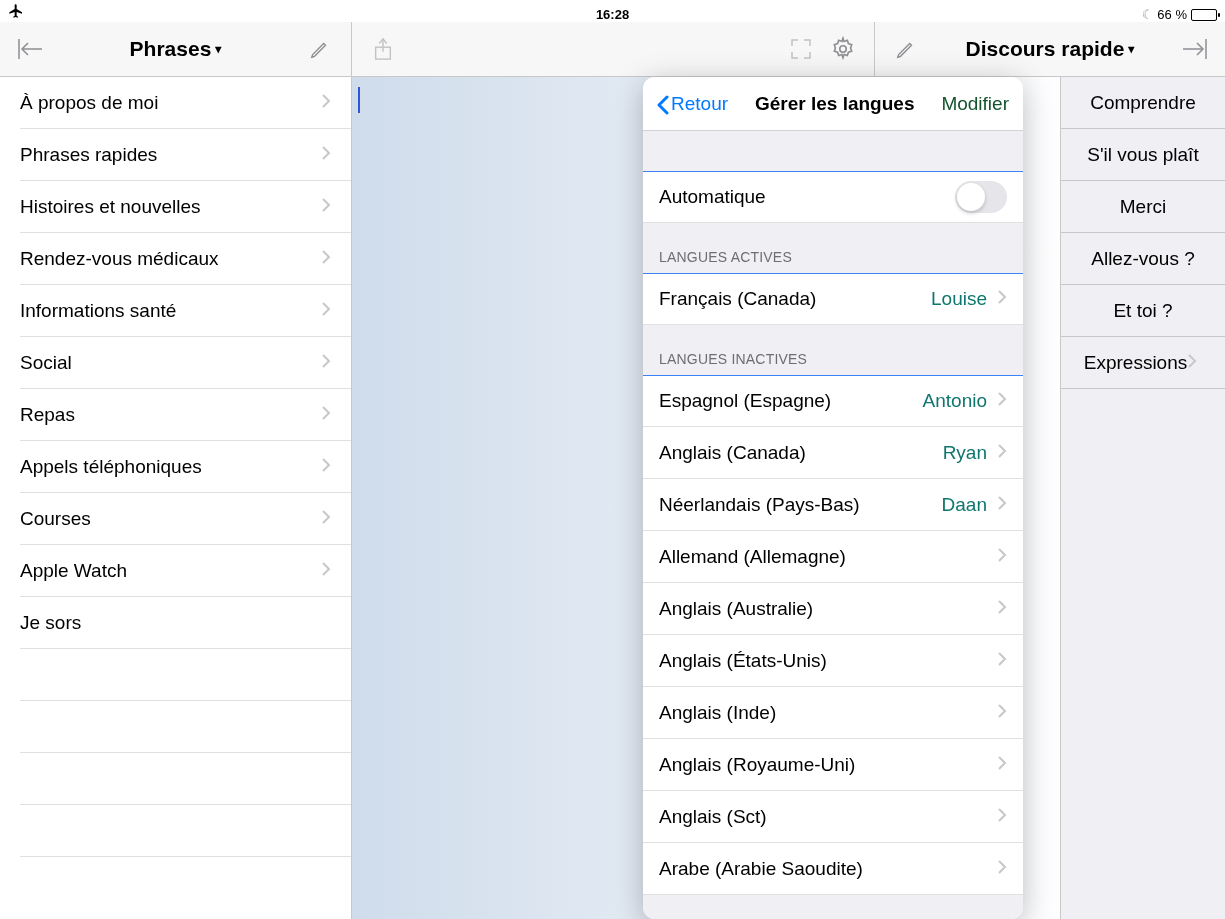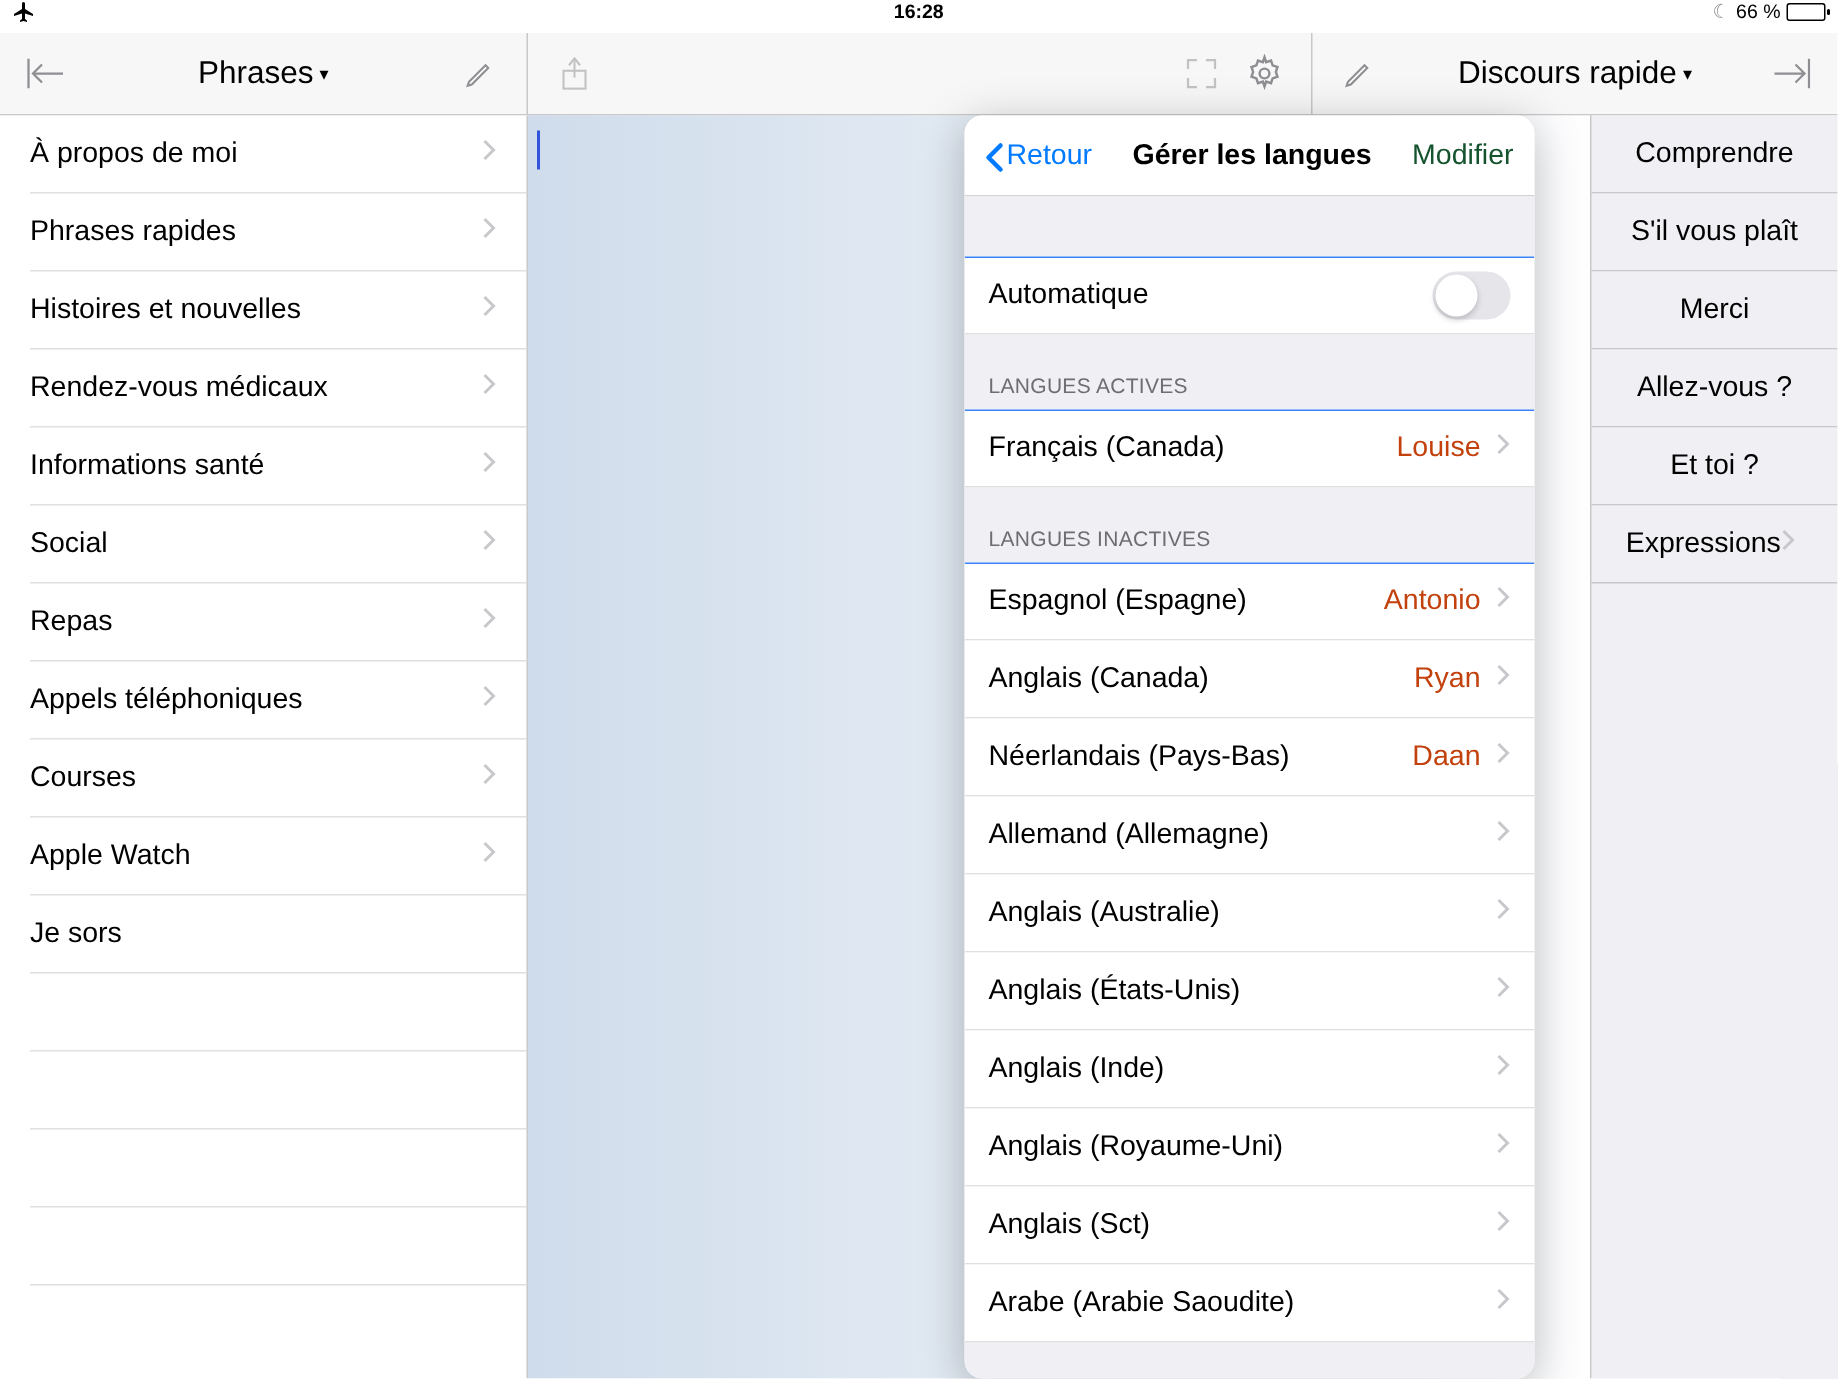--- a/index.html
+++ b/index.html
@@ -1,28 +1,28 @@
 <!DOCTYPE html>
 <html><head>
 <meta charset="utf-8">
 <style>
   * { box-sizing: border-box; margin: 0; padding: 0; }
   html, body { width: 1225px; height: 919px; font-family: -apple-system, "Helvetica Neue", Arial, sans-serif; background: #fff; overflow: hidden; }
-  .statusbar { height: 22px; background: #fff; display: flex; align-items: flex-start; justify-content: space-between; padding: 0 8px; font-size: 13px; }
+  .statusbar { height: 22px; background: #fff; display: flex; align-items: flex-end; justify-content: space-between; padding: 0 8px; font-size: 13px; }
   .statusbar .center { position: absolute; left: 50%; transform: translateX(-50%); font-weight: 600; }
   .statusbar .right { display: flex; align-items: center; gap: 4px; }
   .battery { display: inline-block; width: 26px; height: 12px; border: 1px solid #000; border-radius: 2px; position: relative; }
   .battery::after { content: ""; position: absolute; right: -4px; top: 3px; width: 2px; height: 4px; background: #000; border-radius: 1px; }
   .battery .fill { background: #000; height: 100%; width: 66%; }
   .toolbar { height: 55px; background: #f7f7f7; border-bottom: 1px solid #c8c8c8; display: flex; }
   .toolbar .panel { display: flex; align-items: center; justify-content: space-between; padding: 0 16px; }
   .toolbar .left-panel { width: 352px; border-right: 1px solid #c8c8c8; }
   .toolbar .mid-panel { flex: 1; border-right: 1px solid #c8c8c8; }
   .toolbar .right-panel { width: 350px; }
-  .toolbar-title { font-size: 21px; font-weight: 400; display: flex; align-items: center; gap: 4px; cursor: pointer; }
+  .toolbar-title { font-size: 21px; font-weight: 700; display: flex; align-items: center; gap: 4px; cursor: pointer; }
   .caret-down { font-size: 12px; }
   .icon-btn { width: 30px; height: 30px; display: flex; align-items: center; justify-content: center; color: #8e8e93; cursor: pointer; }
   .icon-btn svg { stroke: #8e8e93; fill: none; stroke-width: 1.5; }
   .mid-icons { display: flex; gap: 12px; }
   .columns { display: flex; height: calc(919px - 22px - 55px); }
   .col-left { width: 352px; border-right: 1px solid #c8c8c8; background: #fff; overflow-y: auto; }
   .col-mid { flex: 1; background: linear-gradient(to right, #cfdceb, #fefeff); position: relative; border-right: 1px solid #c8c8c8;}
   .col-right { width: 164px; background: #efeff4; }
   .cursor-line { position: absolute; top: 10px; left: 6px; width: 2px; height: 26px; background: #3355dd; }
   .list-row { height: 52px; display: flex; align-items: center; justify-content: space-between; padding: 0 20px; border-bottom: 1px solid #e0e0e0; font-size: 19px; cursor: pointer; }
@@ -37,21 +37,21 @@
   .popover { position: absolute; top: 77px; left: 643px; width: 380px; height: 842px; background: #fff; border-radius: 12px; box-shadow: 0 6px 30px rgba(0,0,0,0.25); overflow: hidden; z-index: 50; display: flex; flex-direction: column;}
   .pop-header { height: 54px; display: flex; align-items: center; justify-content: space-between; padding: 0 14px; border-bottom: 1px solid #d1d1d6; background: #fff;}
   .pop-back { color: #007aff; display: flex; align-items: flex-end; font-size: 19px; cursor: pointer; gap: 2px;}
   .pop-title { font-size: 19px; font-weight: 600; }
   .pop-edit { color: #14532d; font-size: 19px; cursor: pointer; }
   .pop-body { overflow-y: auto; background: #efeff4; flex:1; }
   .pop-gap { height: 40px; background: #efeff4; }
   .pop-section-header { padding: 26px 16px 8px; font-size: 14px; color: #6d6d72; text-transform: uppercase; background: #efeff4; letter-spacing: 0.2px;}
   .pop-row { height: 52px; background: #fff; display: flex; align-items: center; justify-content: space-between; padding: 0 16px; font-size: 19px; border-bottom: 1px solid #e0e0e0; }
   .pop-row .rlabel { flex:1; }
-  .pop-row .rvalue { color: #c2410c; margin-right: 10px; }
+  .pop-row .rvalue { color: #0f766e; margin-right: 10px; }
   .pop-row .chev { color: #c7c7cc; }
   .pop-row.first { border-top: 1px solid #3b82f6; }
   .switch { width: 52px; height: 32px; background: #e5e5ea; border-radius: 16px; position: relative; cursor: pointer; }
   .switch .knob { width: 28px; height: 28px; background: #fff; border-radius: 50%; position: absolute; top: 2px; left: 2px; box-shadow: 0 2px 4px rgba(0,0,0,0.2); }
   .chevron-svg { width: 10px; height: 16px; }
 </style>
 </head>
 <body>
 
 <div class="statusbar">

